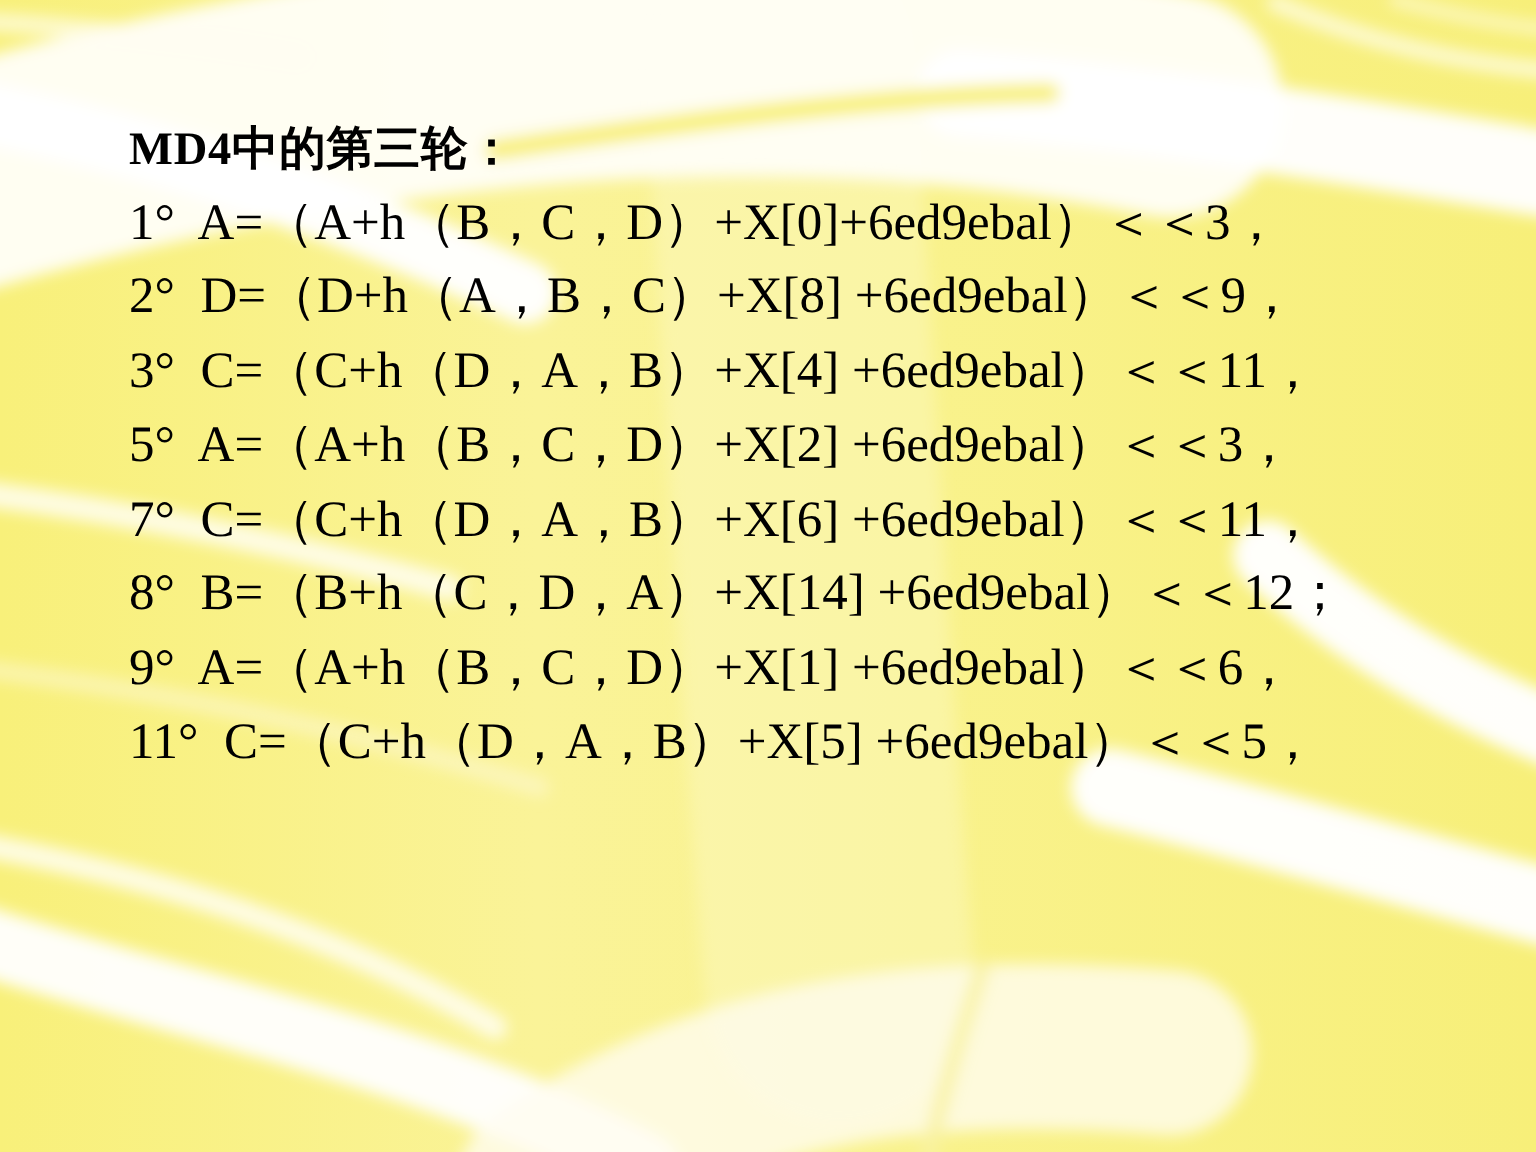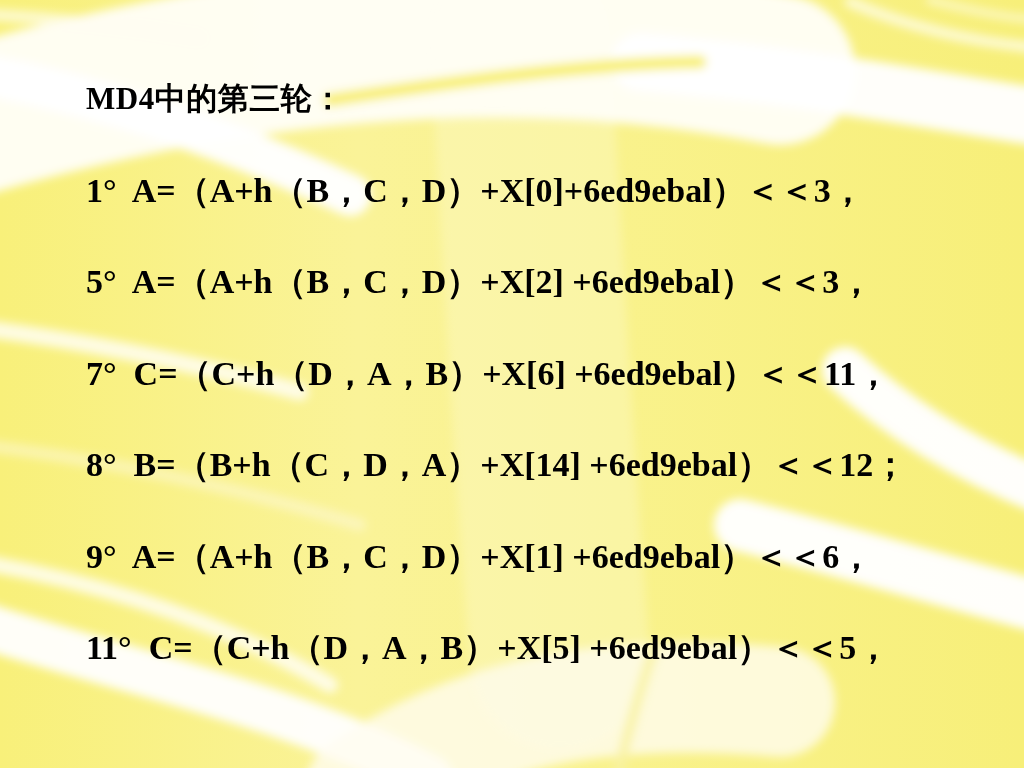--- a/index.html
+++ b/index.html
@@ -16,23 +16,22 @@
   }
   .content{
     position:absolute;left:86px;top:74px;right:20px;z-index:2;
     color:#000;
   }
   .title{
     font-size:31px;font-weight:700;line-height:49.5px;
     white-space:pre;letter-spacing:0.5px;
   }
   .line{
-    font-size:34px;font-weight:700;line-height:49.5px;
+    font-size:34px;font-weight:400;line-height:49.5px;
     white-space:pre;
-    margin-top:42px;
   }
 </style>
 </head>
 <body>
 
 <div class="slide">
 
   <svg class="bg" width="1024" height="768" viewBox="0 0 1024 768" aria-hidden="true">
     <defs>
       <linearGradient id="bgg" x1="0" y1="0" x2="1" y2="0">
@@ -77,20 +76,22 @@
 
       <path d="M 360,790 C 480,705 620,688 780,702" stroke="#fffdf0" stroke-width="110" opacity="0.8"></path>
 
       <path d="M 655,645 C 640,690 628,730 618,775" stroke="#f8f2a2" stroke-width="11" opacity="0.85"></path>
     </g>
   </svg>
 
   <div class="content">
     <div class="title">MD4中的第三轮：</div>
     <div class="line">1°  A=（A+h（B，C，D）+X[0]+6ed9ebal）＜＜3，</div>
+    <div class="line">2°  D=（D+h（A，B，C）+X[8] +6ed9ebal）＜＜9，</div>
+    <div class="line">3°  C=（C+h（D，A，B）+X[4] +6ed9ebal）＜＜11，</div>
     <div class="line">5°  A=（A+h（B，C，D）+X[2] +6ed9ebal）＜＜3，</div>
     <div class="line">7°  C=（C+h（D，A，B）+X[6] +6ed9ebal）＜＜11，</div>
     <div class="line">8°  B=（B+h（C，D，A）+X[14] +6ed9ebal）＜＜12；</div>
     <div class="line">9°  A=（A+h（B，C，D）+X[1] +6ed9ebal）＜＜6，</div>
     <div class="line">11°  C=（C+h（D，A，B）+X[5] +6ed9ebal）＜＜5，</div>
   </div>
 
 </div>
 
 </body></html>

